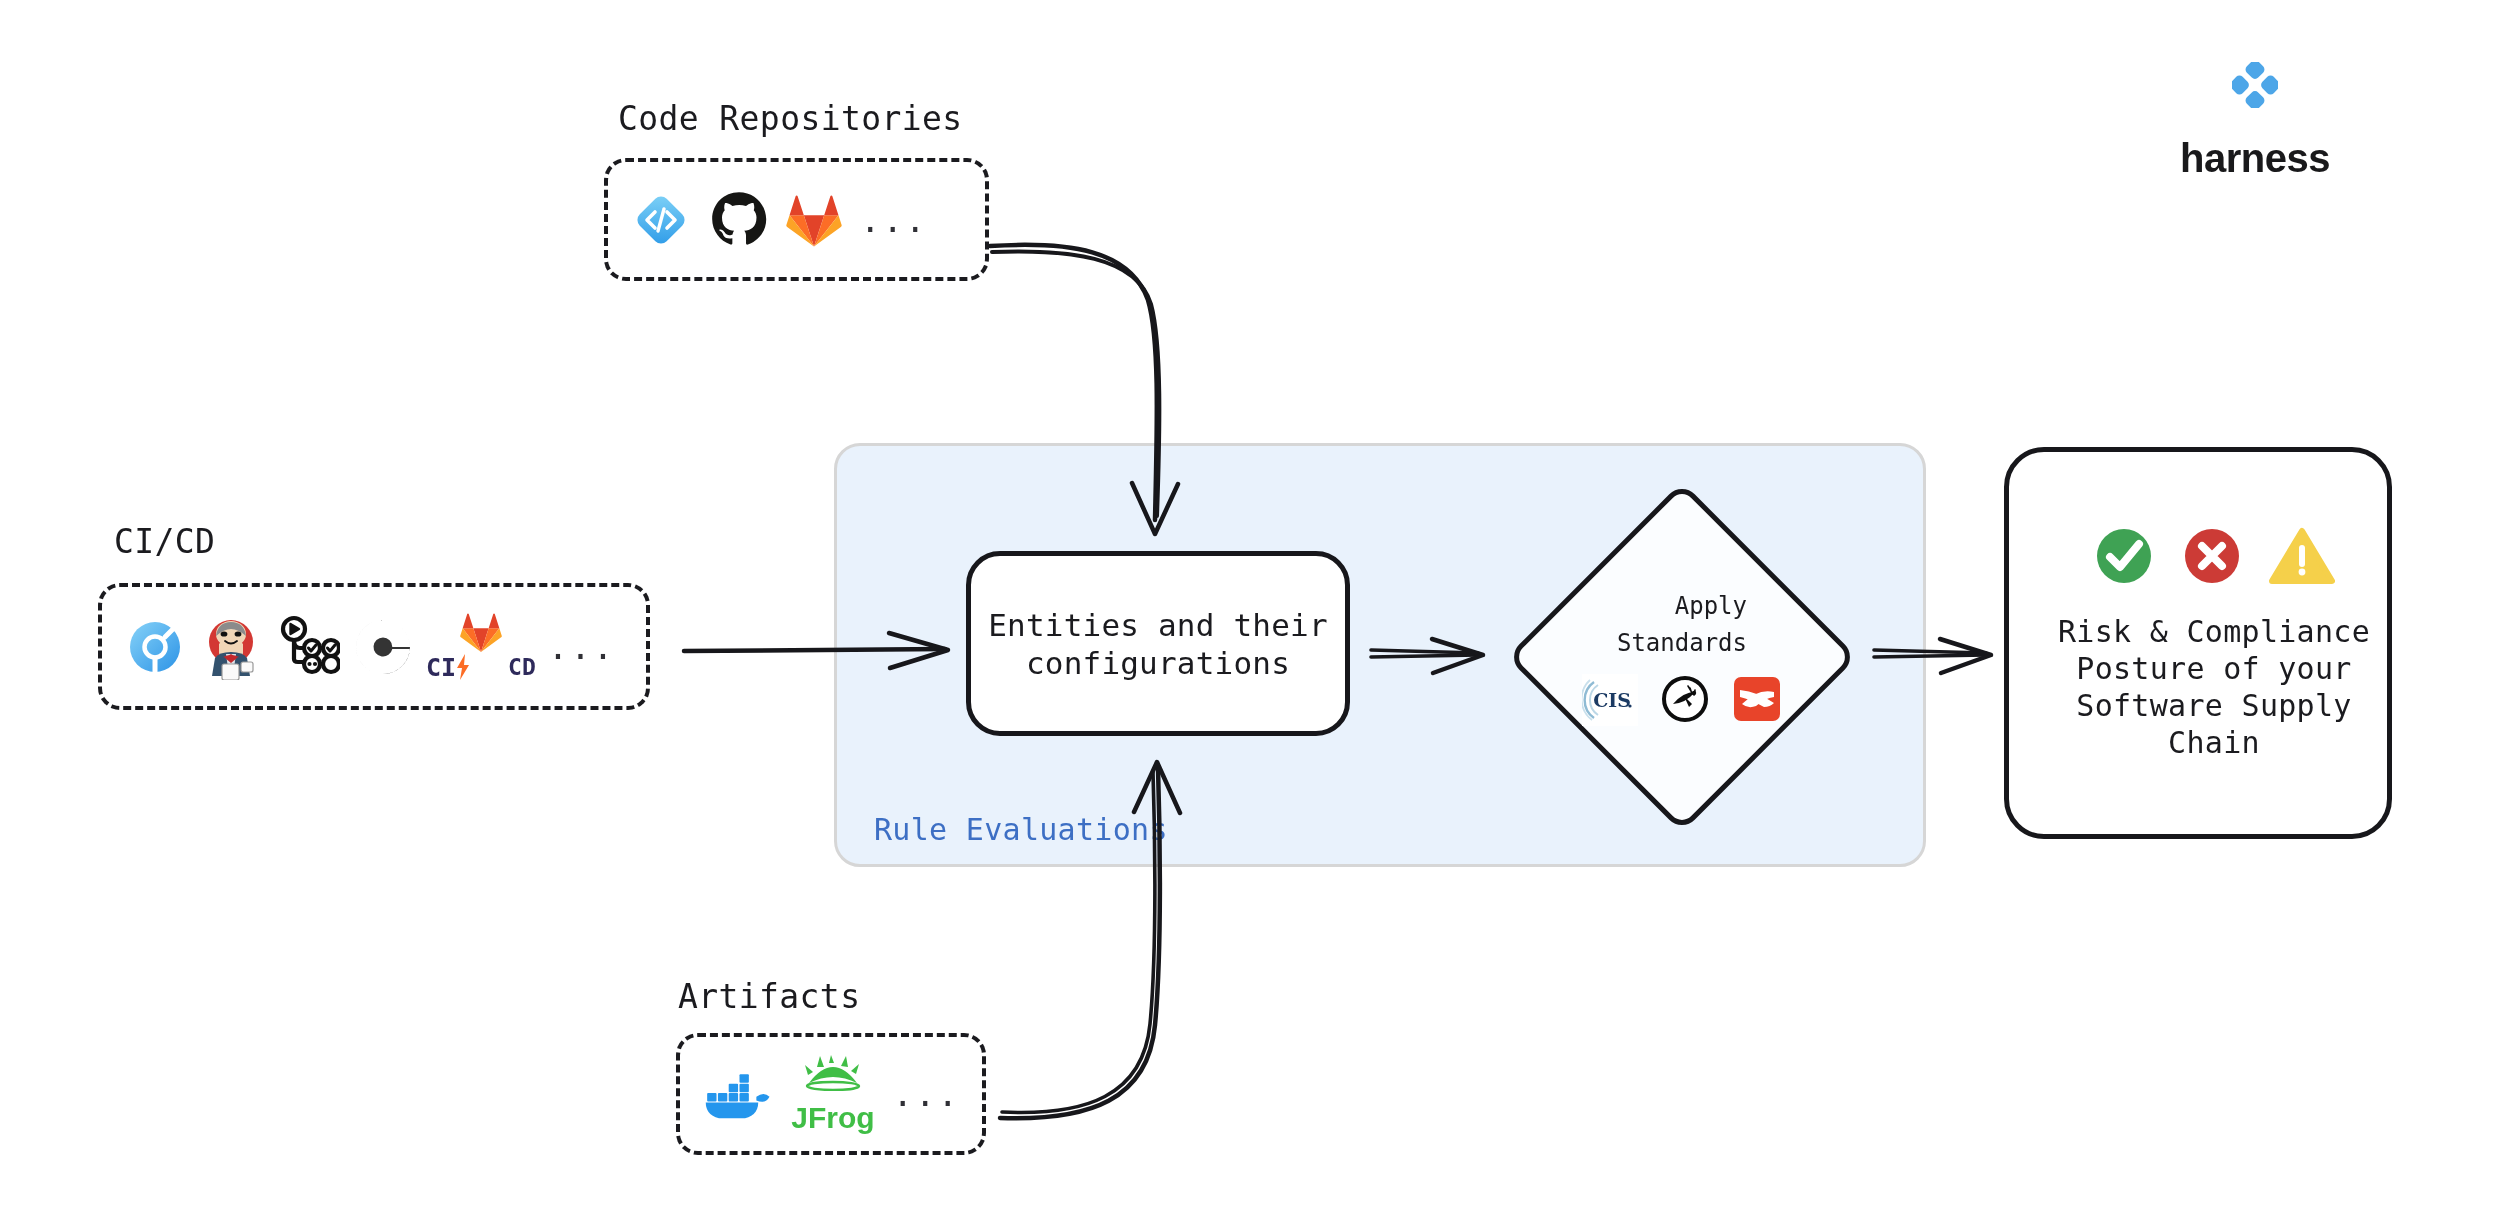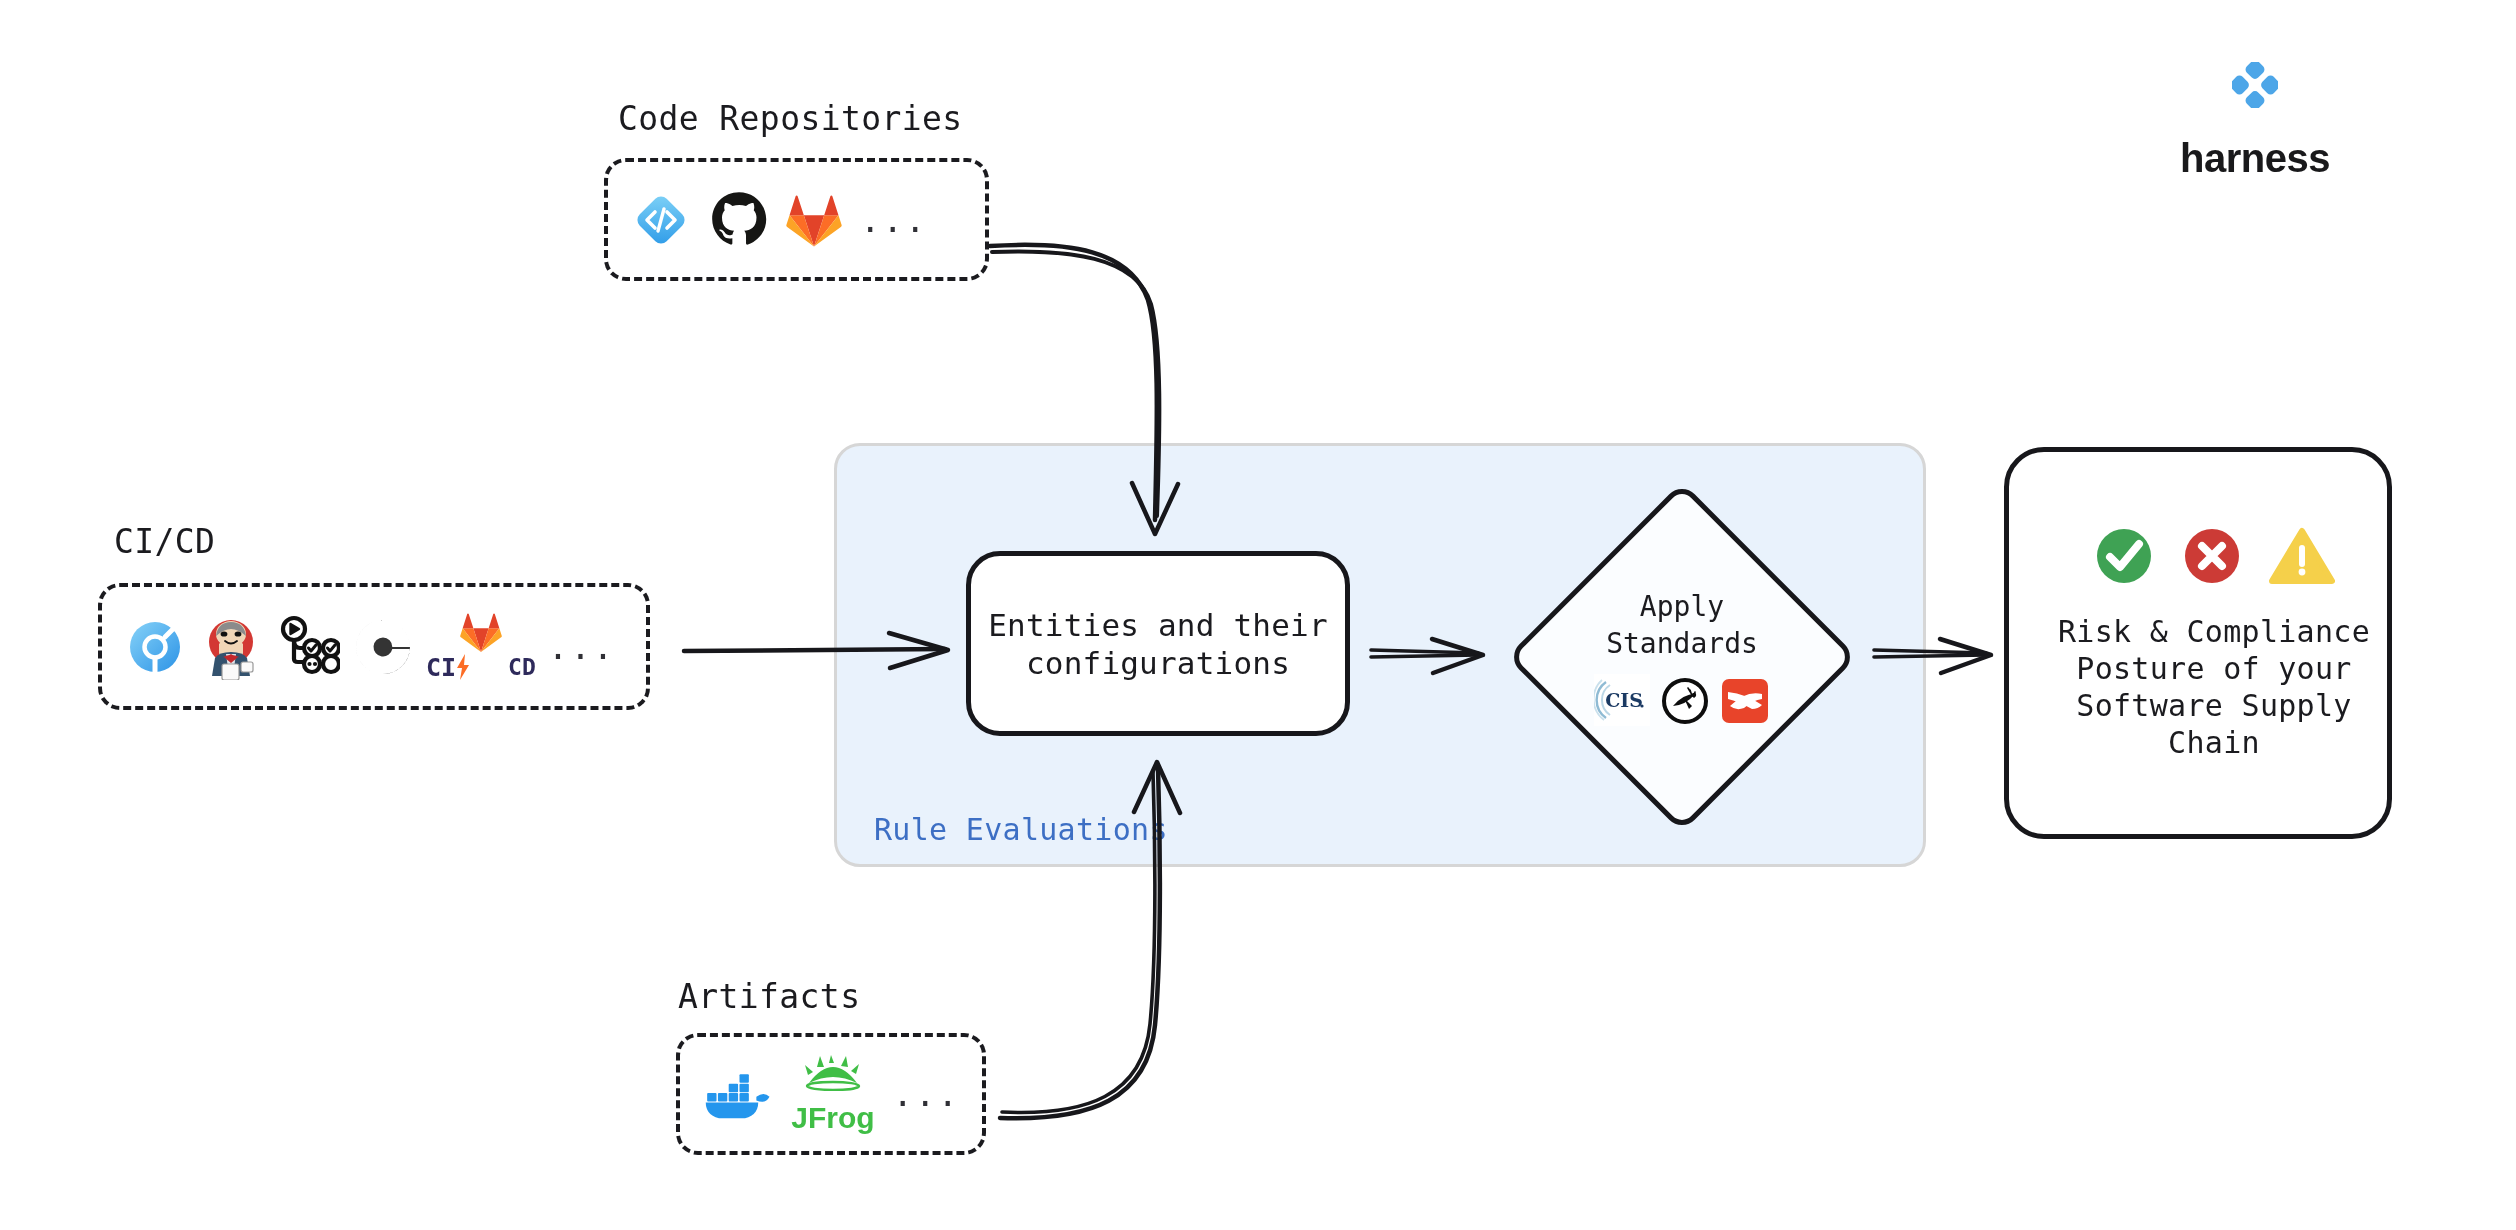--- a/index.html
+++ b/index.html
@@ -49,24 +49,24 @@
   .box-text {
     font-family: "DejaVu Sans Mono", monospace;
     font-size: 31px;
     line-height: 38px;
     color: #1b1b1f;
     text-align: center;
     letter-spacing: 0.2px;
   }
   .diamond-text {
     font-family: "DejaVu Sans Mono", monospace;
-    font-size: 28px;
+    font-size: 24px;
     line-height: 37px;
     color: #1b1b1f;
-    text-align: center;
+    text-align: right;
   }
   .out-text {
     font-family: "DejaVu Sans Mono", monospace;
     font-size: 30px;
     line-height: 37px;
     color: #1b1b1f;
     text-align: center;
     letter-spacing: 0.3px;
   }
   .ellipsis {
@@ -166,22 +166,22 @@
     justify-content: center;
     gap: 12px;
   }
   .status-row {
     display: flex;
     align-items: center;
     gap: 26px;
   }
   .std-row {
     display: flex;
-    align-items: flex-end;
-    gap: 10px;
+    align-items: flex-start;
+    gap: 22px;
   }
   .ic { display: block; }
 </style>
 </head>
 <body>
 
 <div class="canvas">
 
   <div style="position:absolute; left:2180px; top:62px; display:flex; align-items:center; gap:28px;flex-direction:column;">
     <svg width="46" height="46" viewBox="0 0 46 46" class="ic">

